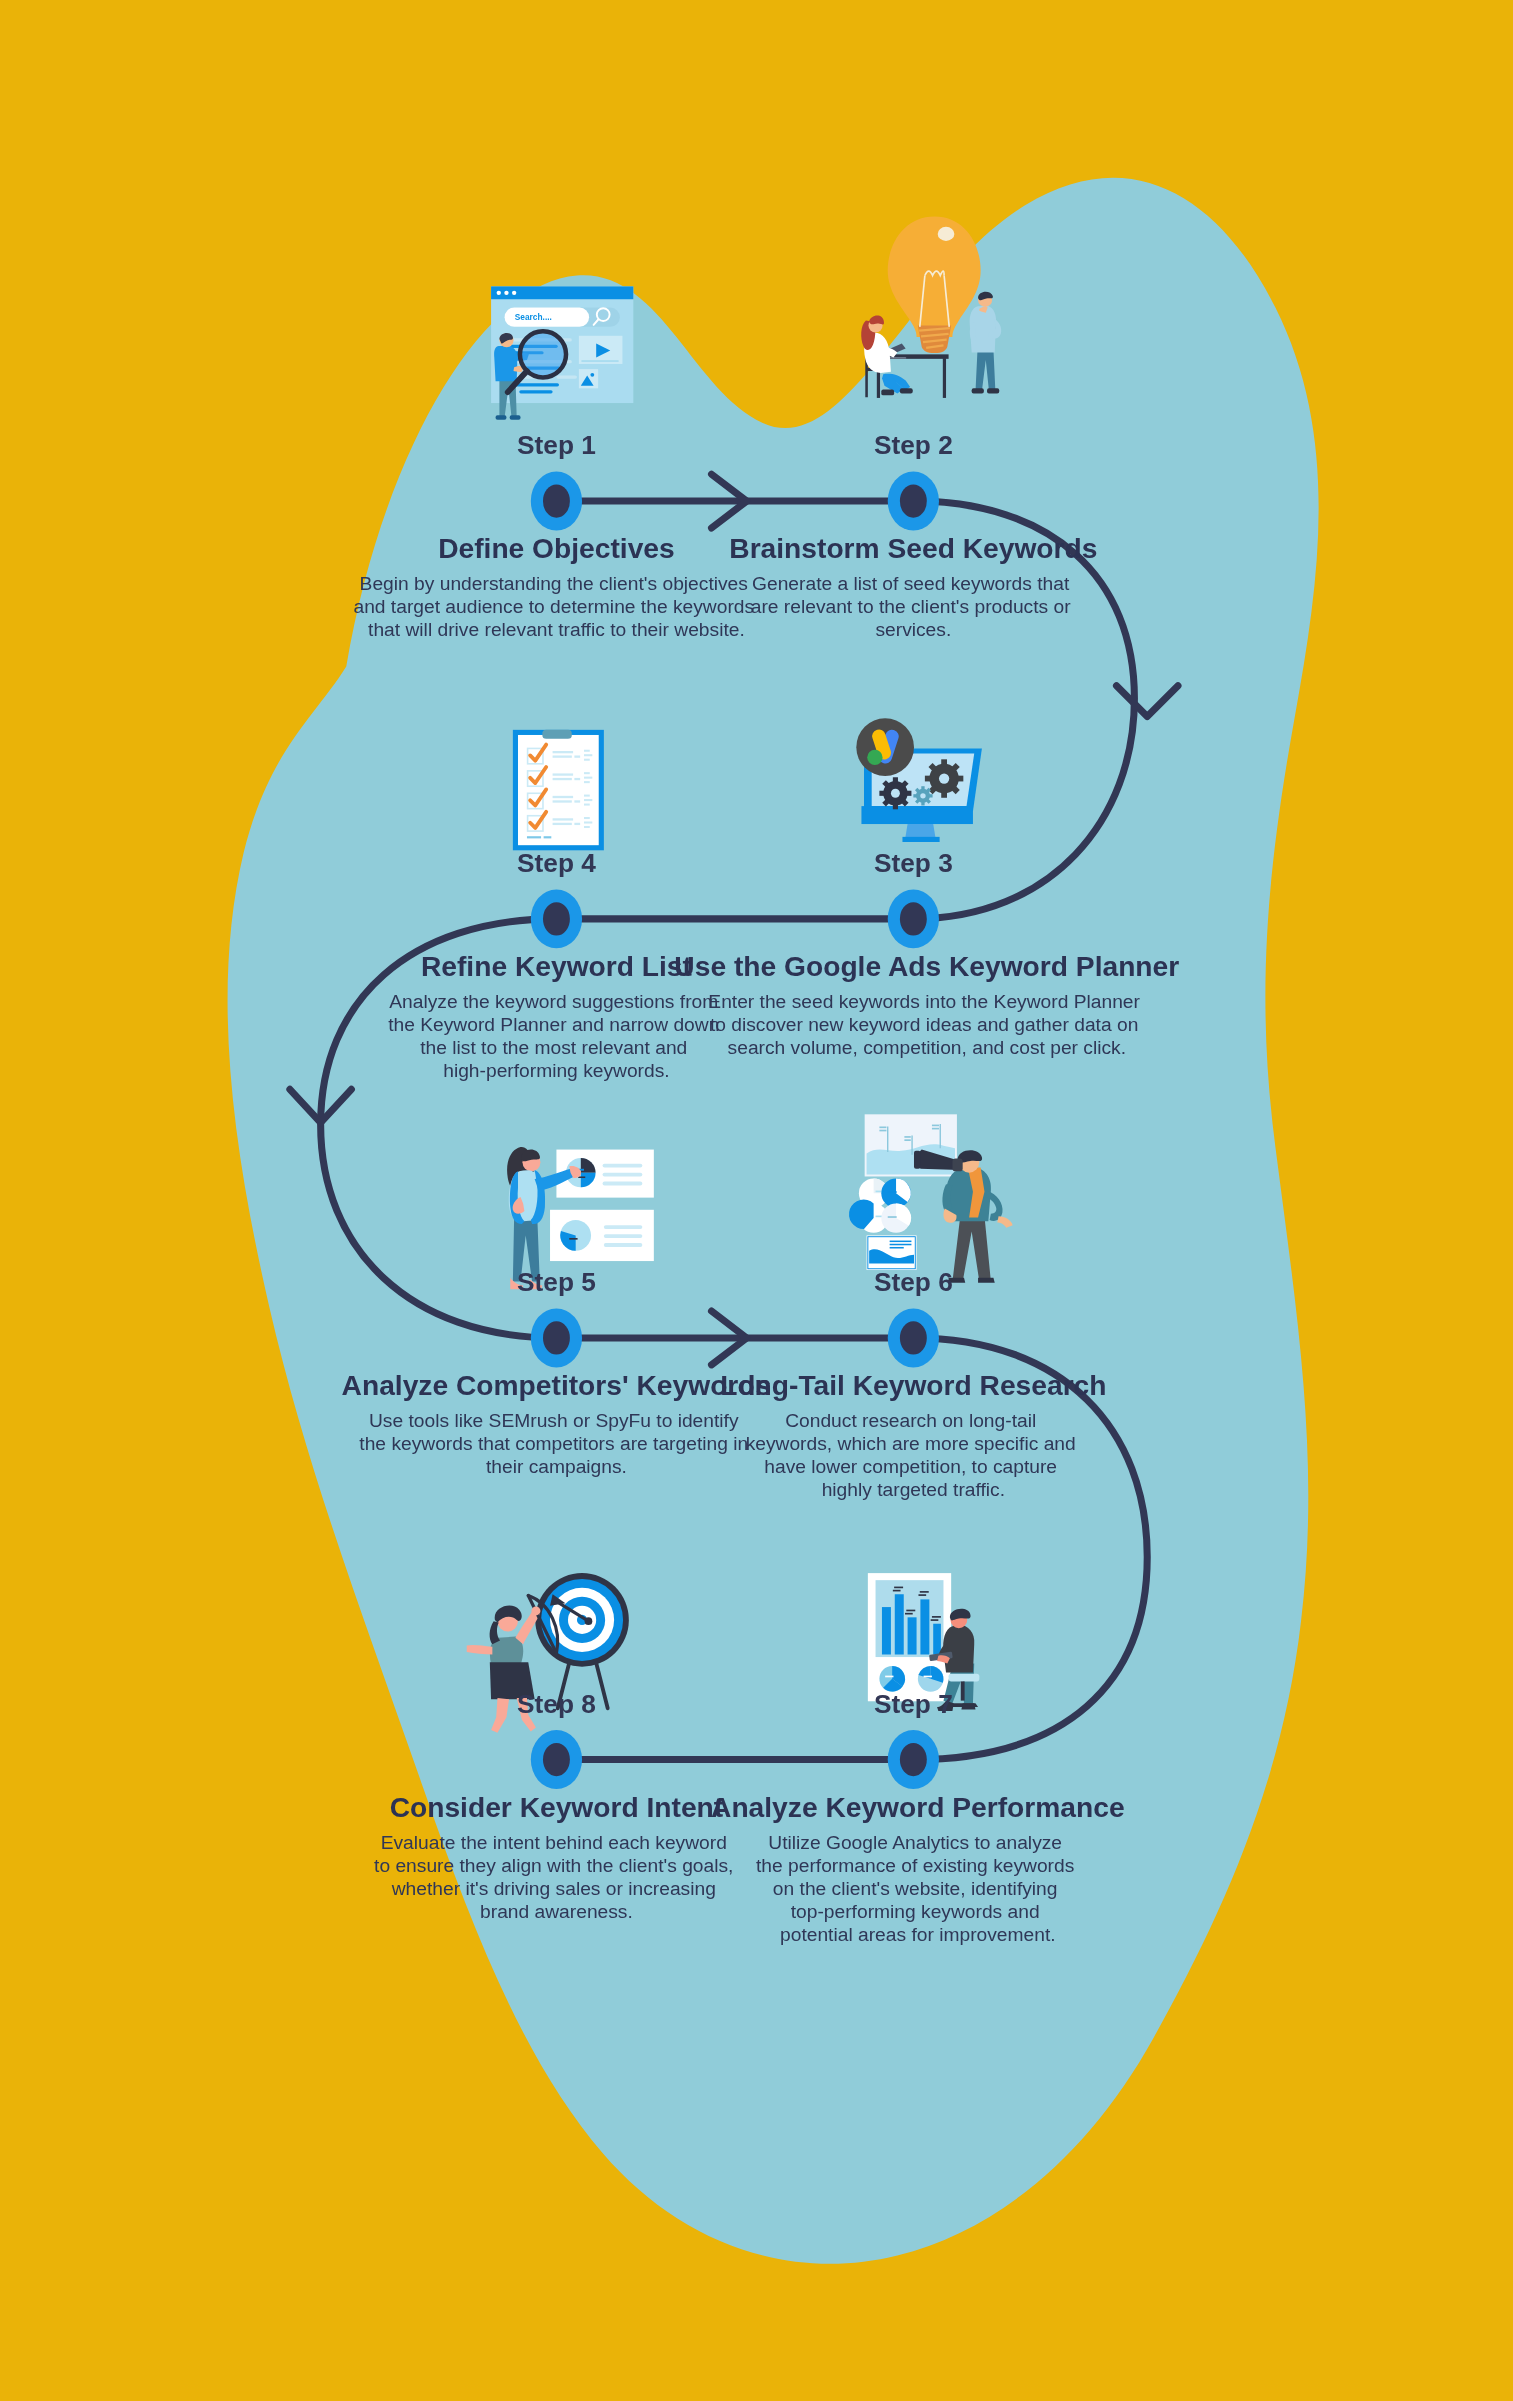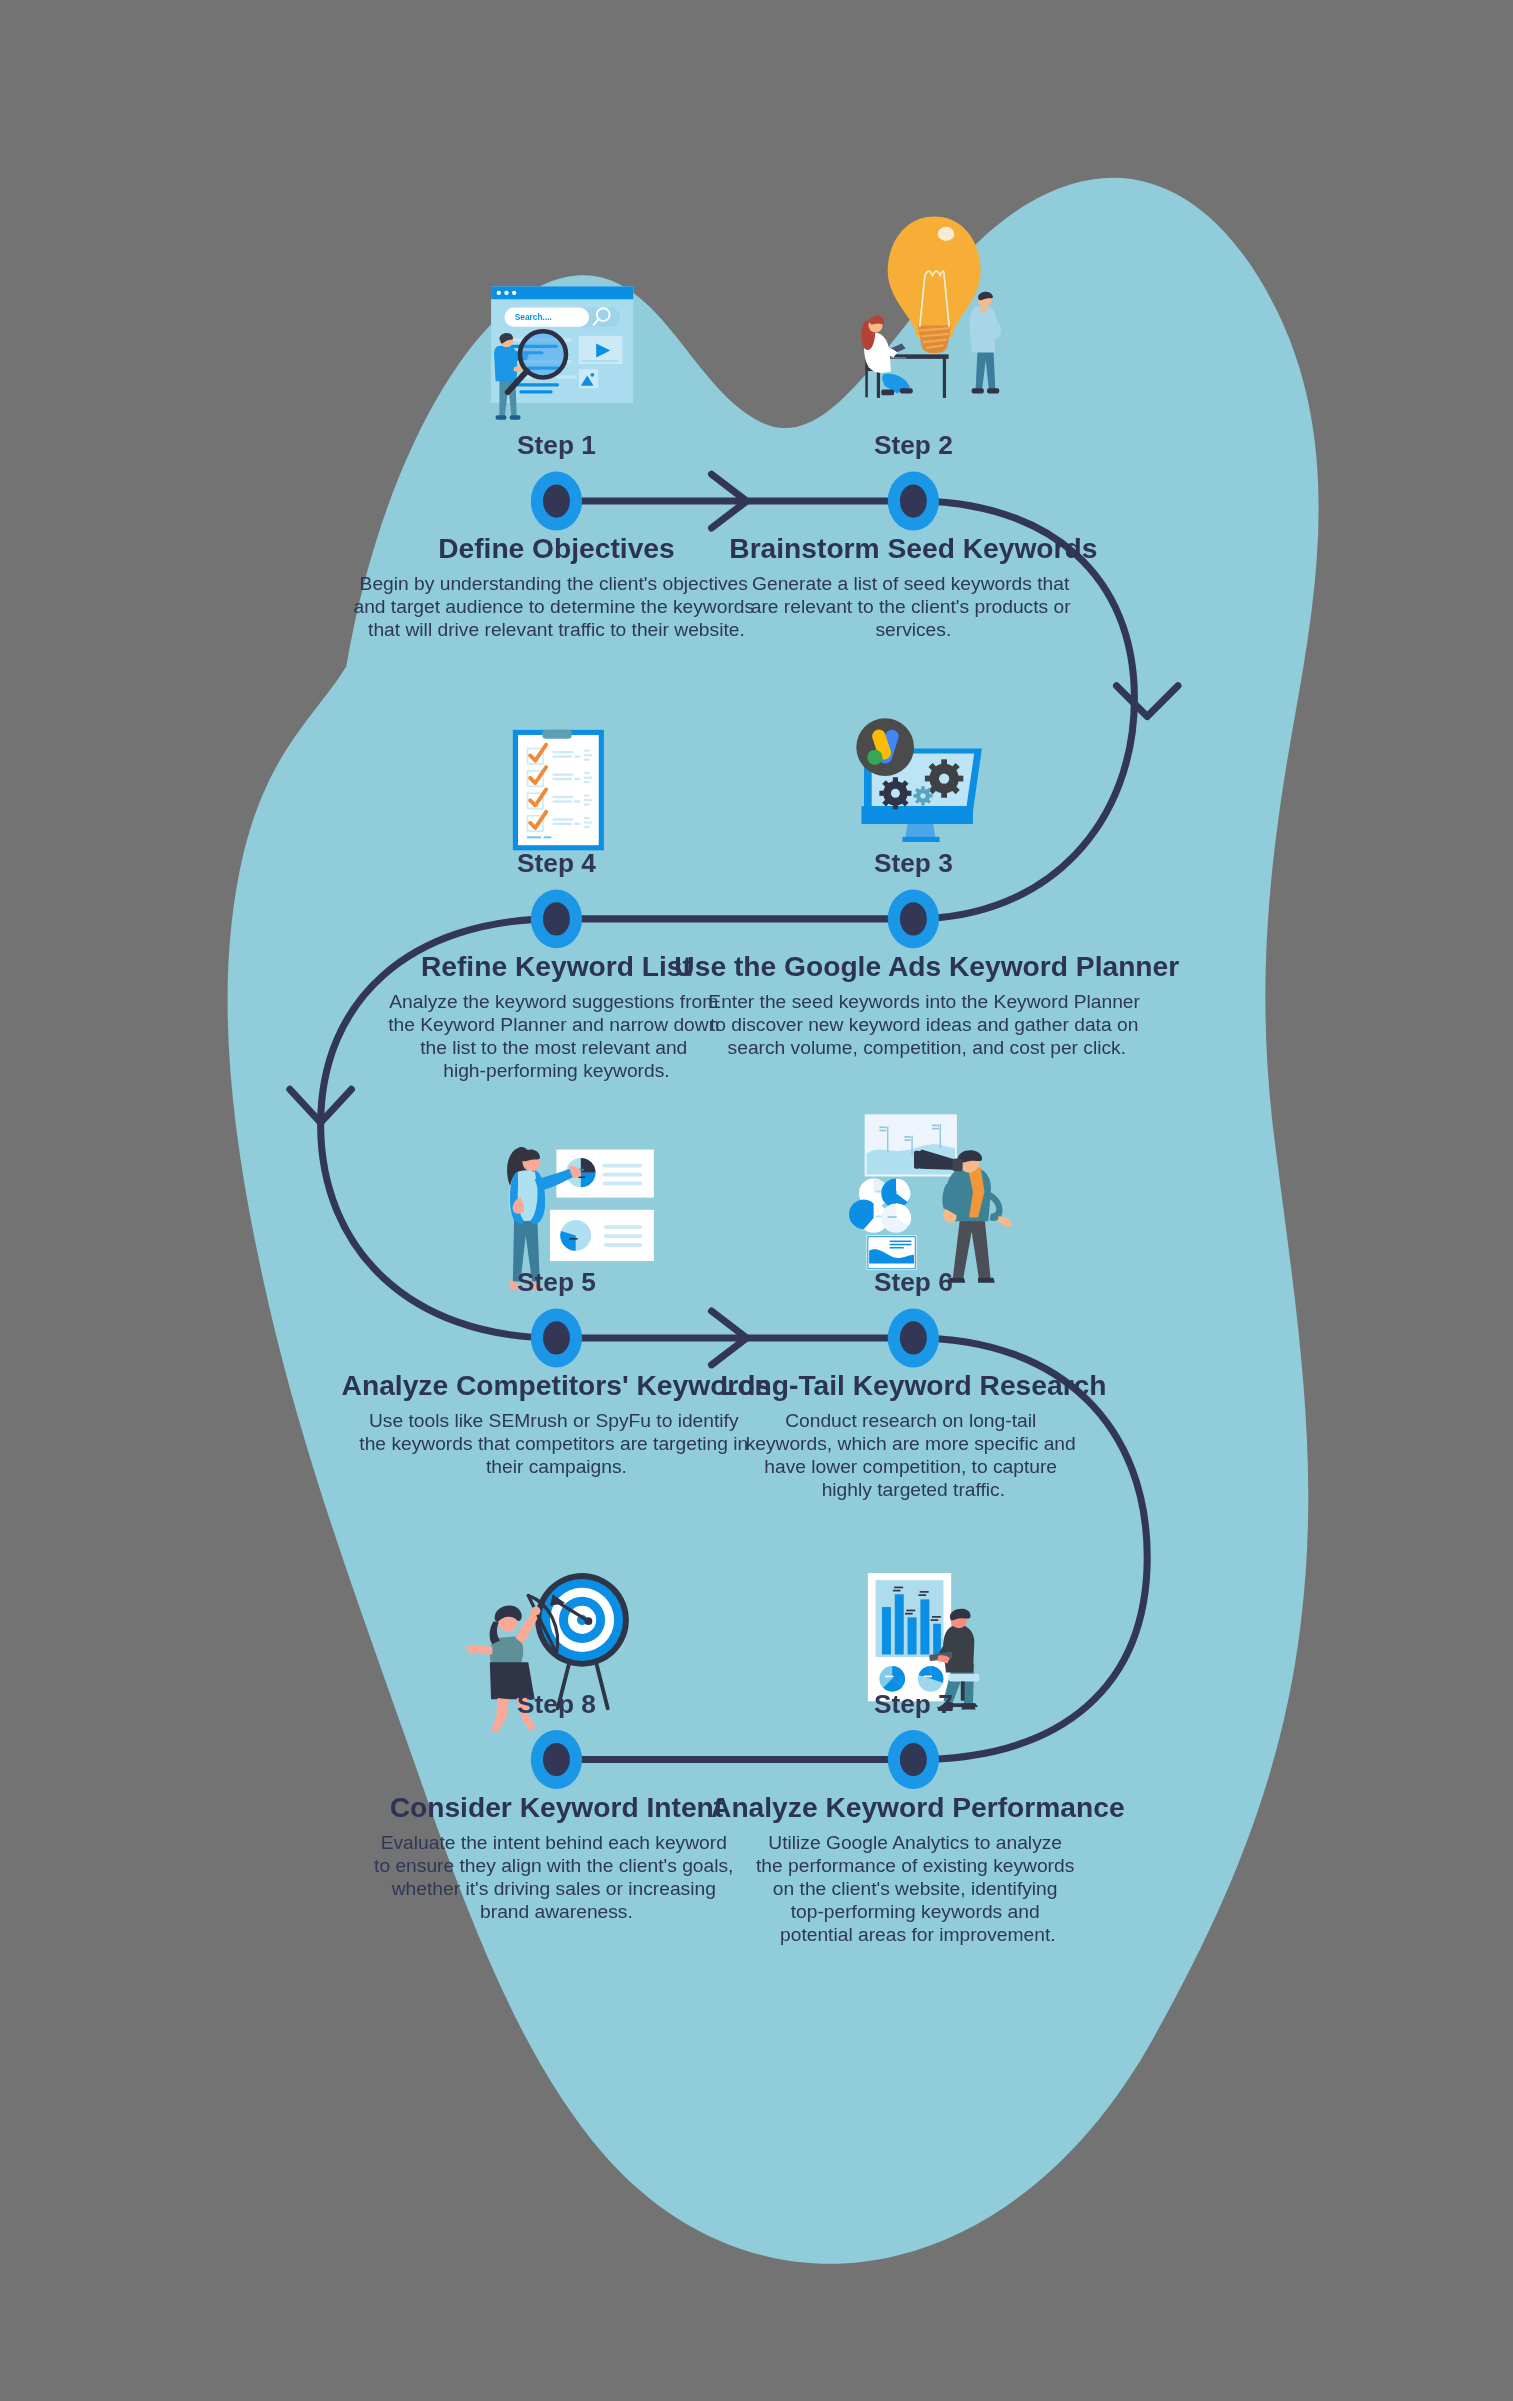--- a/index.html
+++ b/index.html
@@ -10,21 +10,21 @@
   body {
     width: 1514px;
     height: 2401px;
     font-family: "Liberation Sans", sans-serif;
     overflow: hidden;
   }
   #stage {
     position: relative;
     width: 1514px;
     height: 2401px;
-    background: #737373;
+    background: #eab308;
   }
   #stage svg.layer {
     position: absolute;
     top: 0;
     left: 0;
     width: 1514px;
     height: 2401px;
   }
   .step-num {
     font-family: "Liberation Sans", sans-serif;

